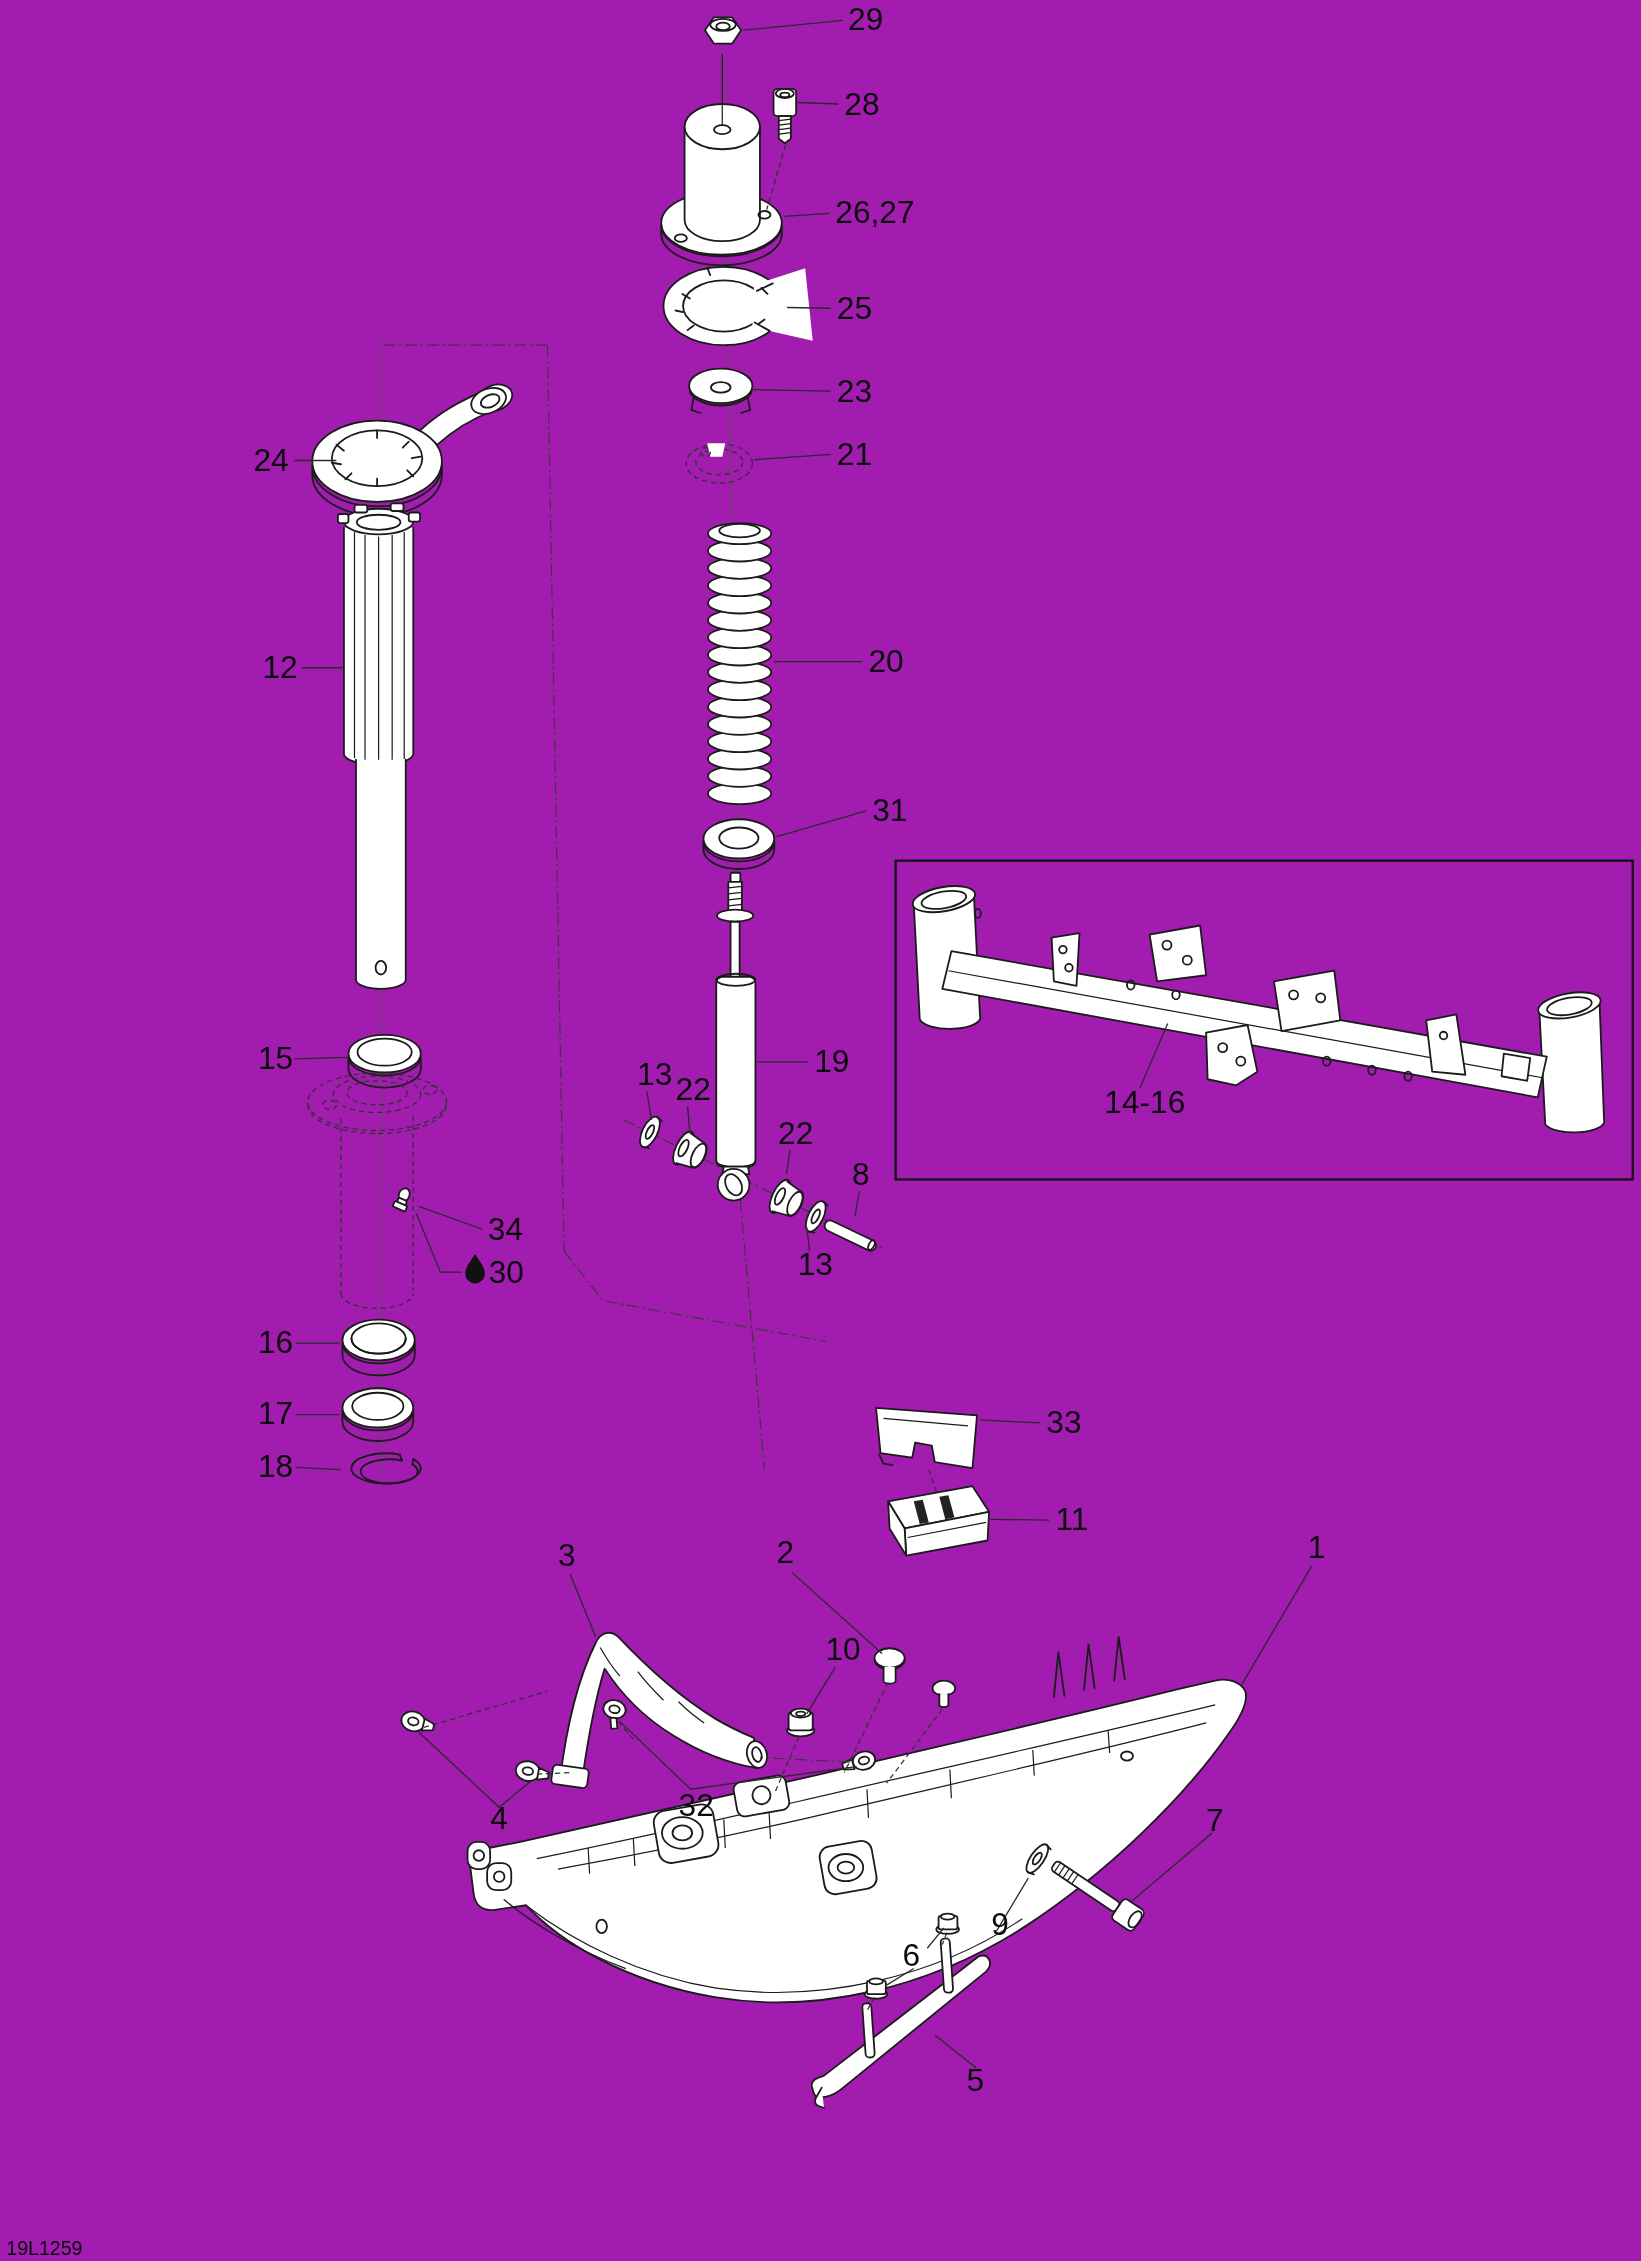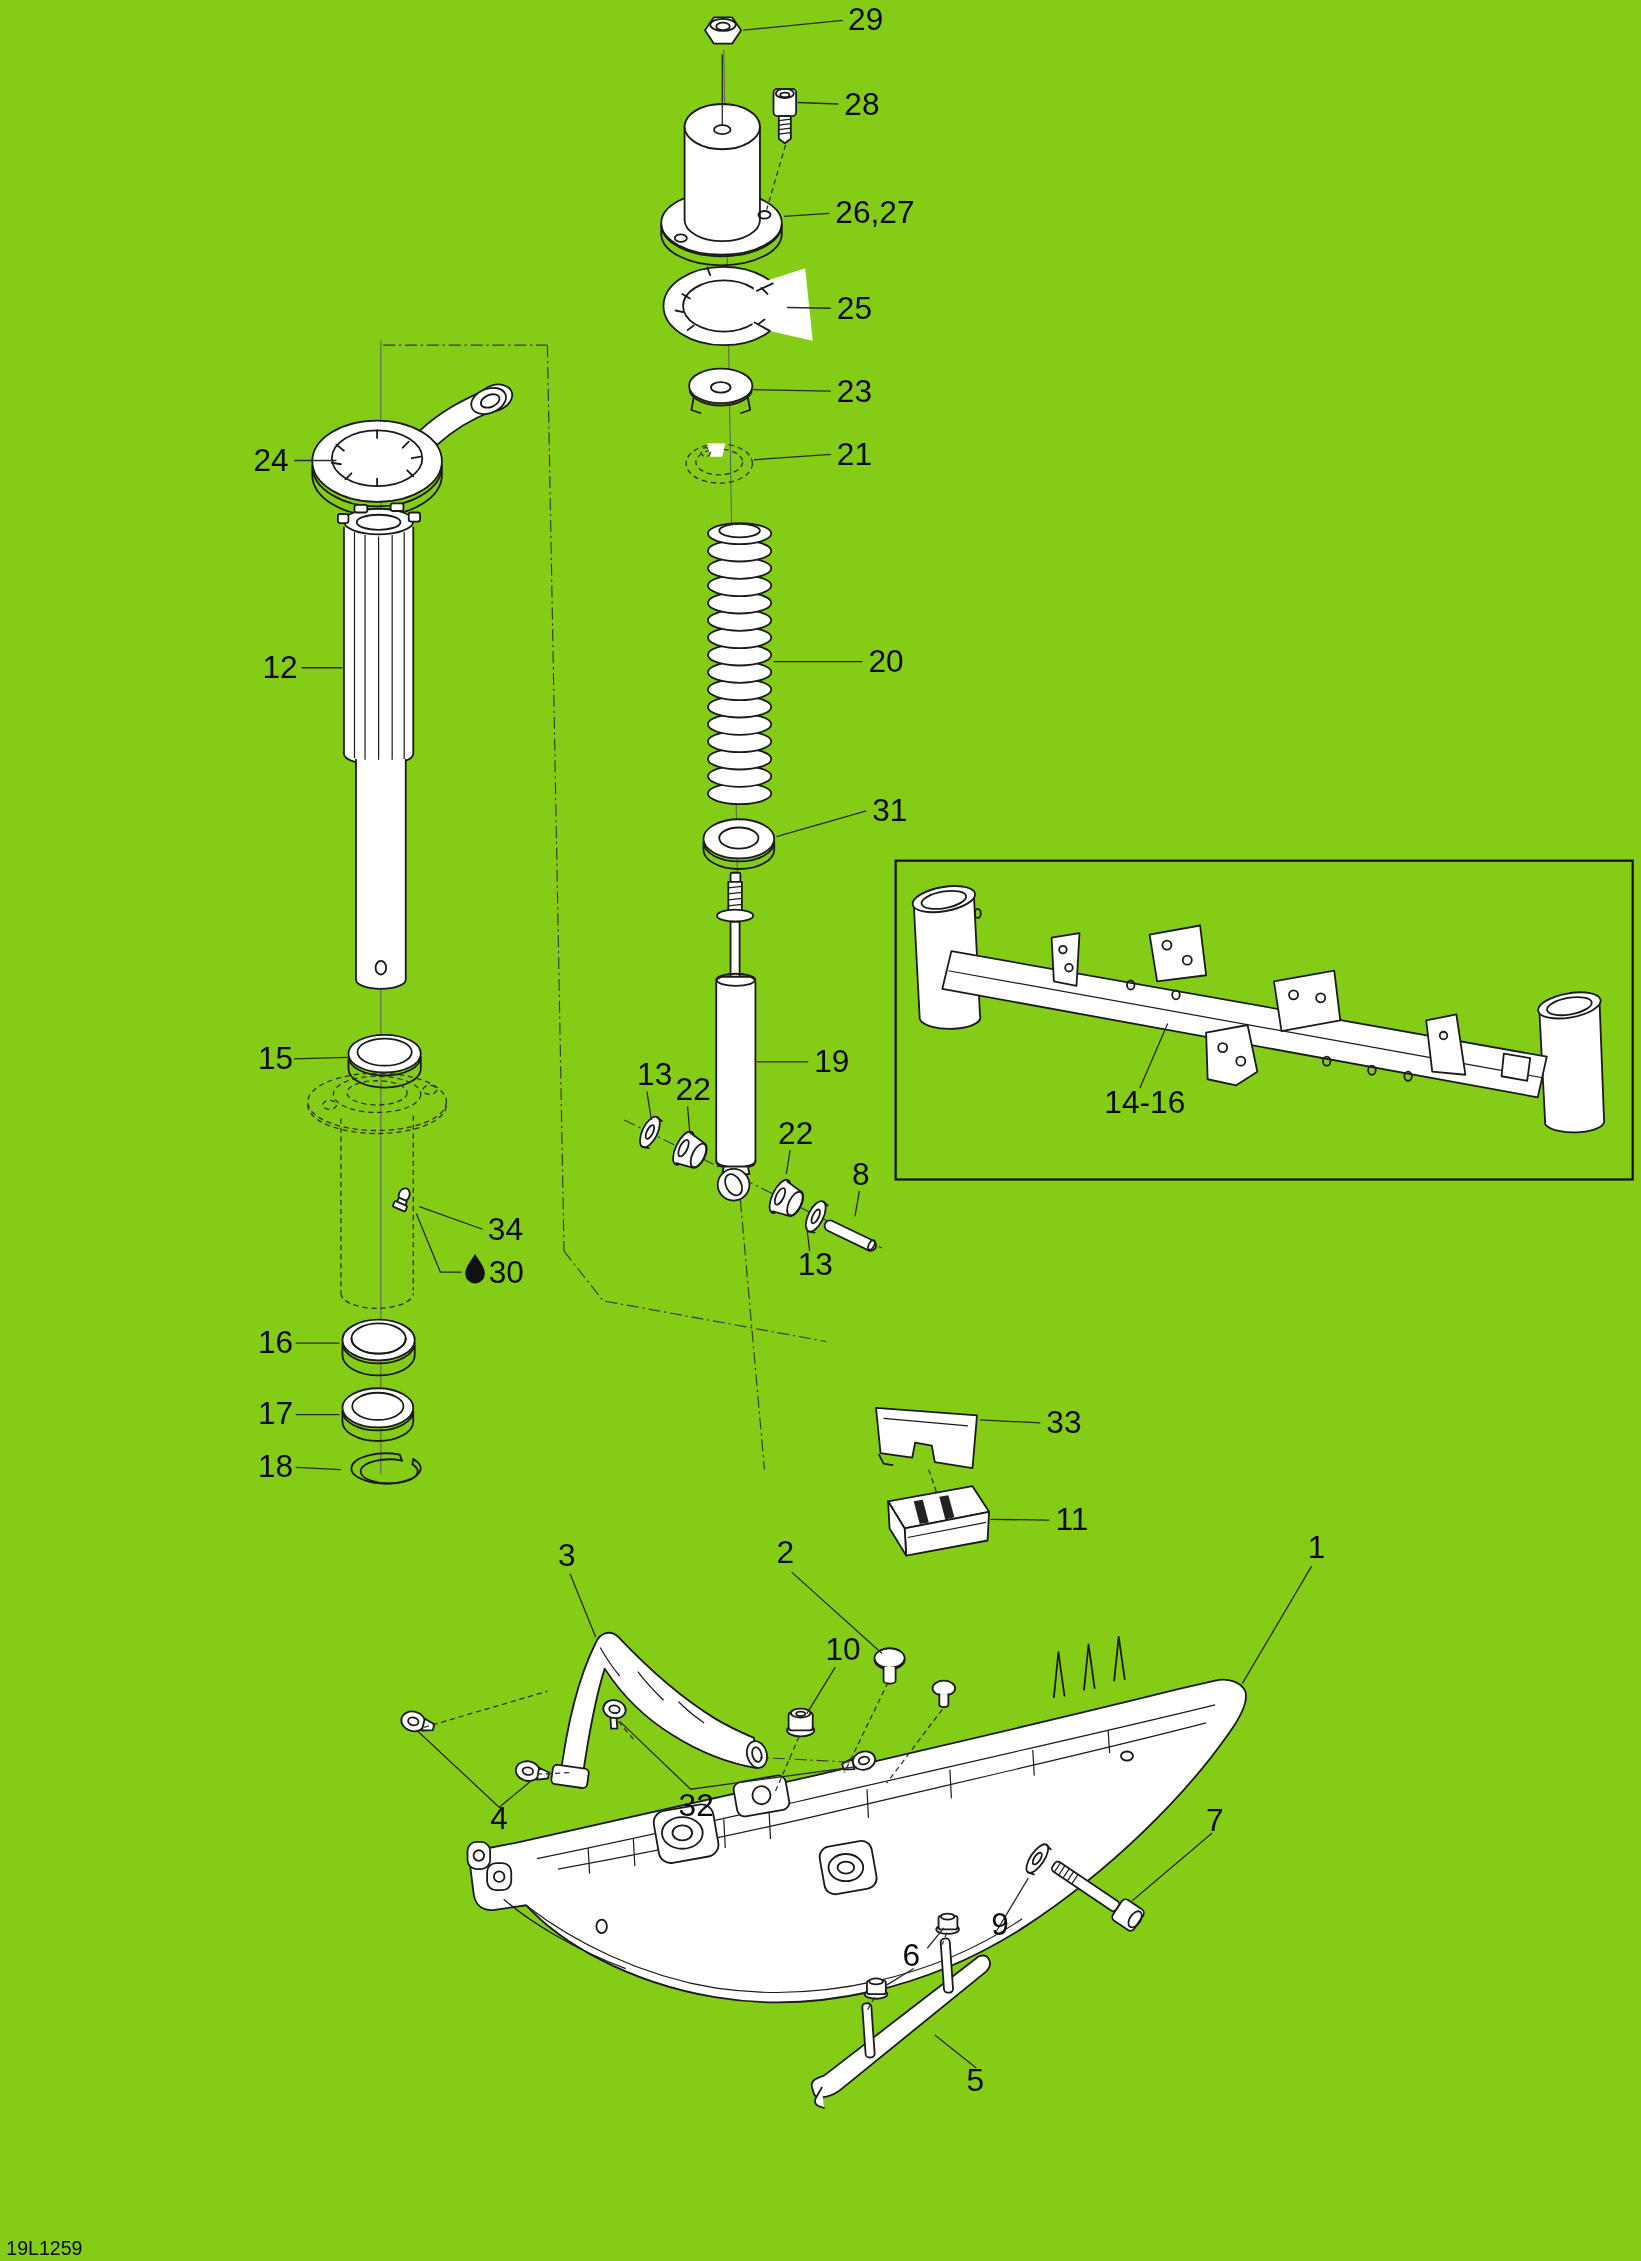--- a/index.html
+++ b/index.html
@@ -1,16 +1,16 @@
 <!DOCTYPE html>
 <html style="font-size:12px"><head>
 <meta charset="utf-8">
 <style>
   html,body{margin:0;padding:0;background:#ffffff;}
-  #page{position:relative;width:1642px;height:2261px;background:#84cc16;overflow:hidden;
+  #page{position:relative;width:1642px;height:2261px;background:#a21caf;overflow:hidden;
         font-family:"Liberation Sans", sans-serif;}
   svg{position:absolute;left:0;top:0;}
   .ln{fill:none;stroke:#1b1b1b;stroke-width:2.4;stroke-linecap:round;stroke-linejoin:round;}
   .wh{fill:#ffffff;stroke:#1b1b1b;stroke-width:2.4;stroke-linecap:round;stroke-linejoin:round;}
   .thin{fill:none;stroke:#1b1b1b;stroke-width:1.6;}
   .leader{fill:none;stroke:#2a2a2a;stroke-width:1.7;}
   .dash{fill:none;stroke:#333;stroke-width:1.7;stroke-dasharray:7 5;}
   .dashdot{fill:none;stroke:#3a3a3a;stroke-width:1.5;stroke-dasharray:16 5 3 5;}
   .cl{fill:none;stroke:#555;stroke-width:1.2;}
   .callout{font:42px "Liberation Sans", sans-serif;fill:#0a0a0a;}

